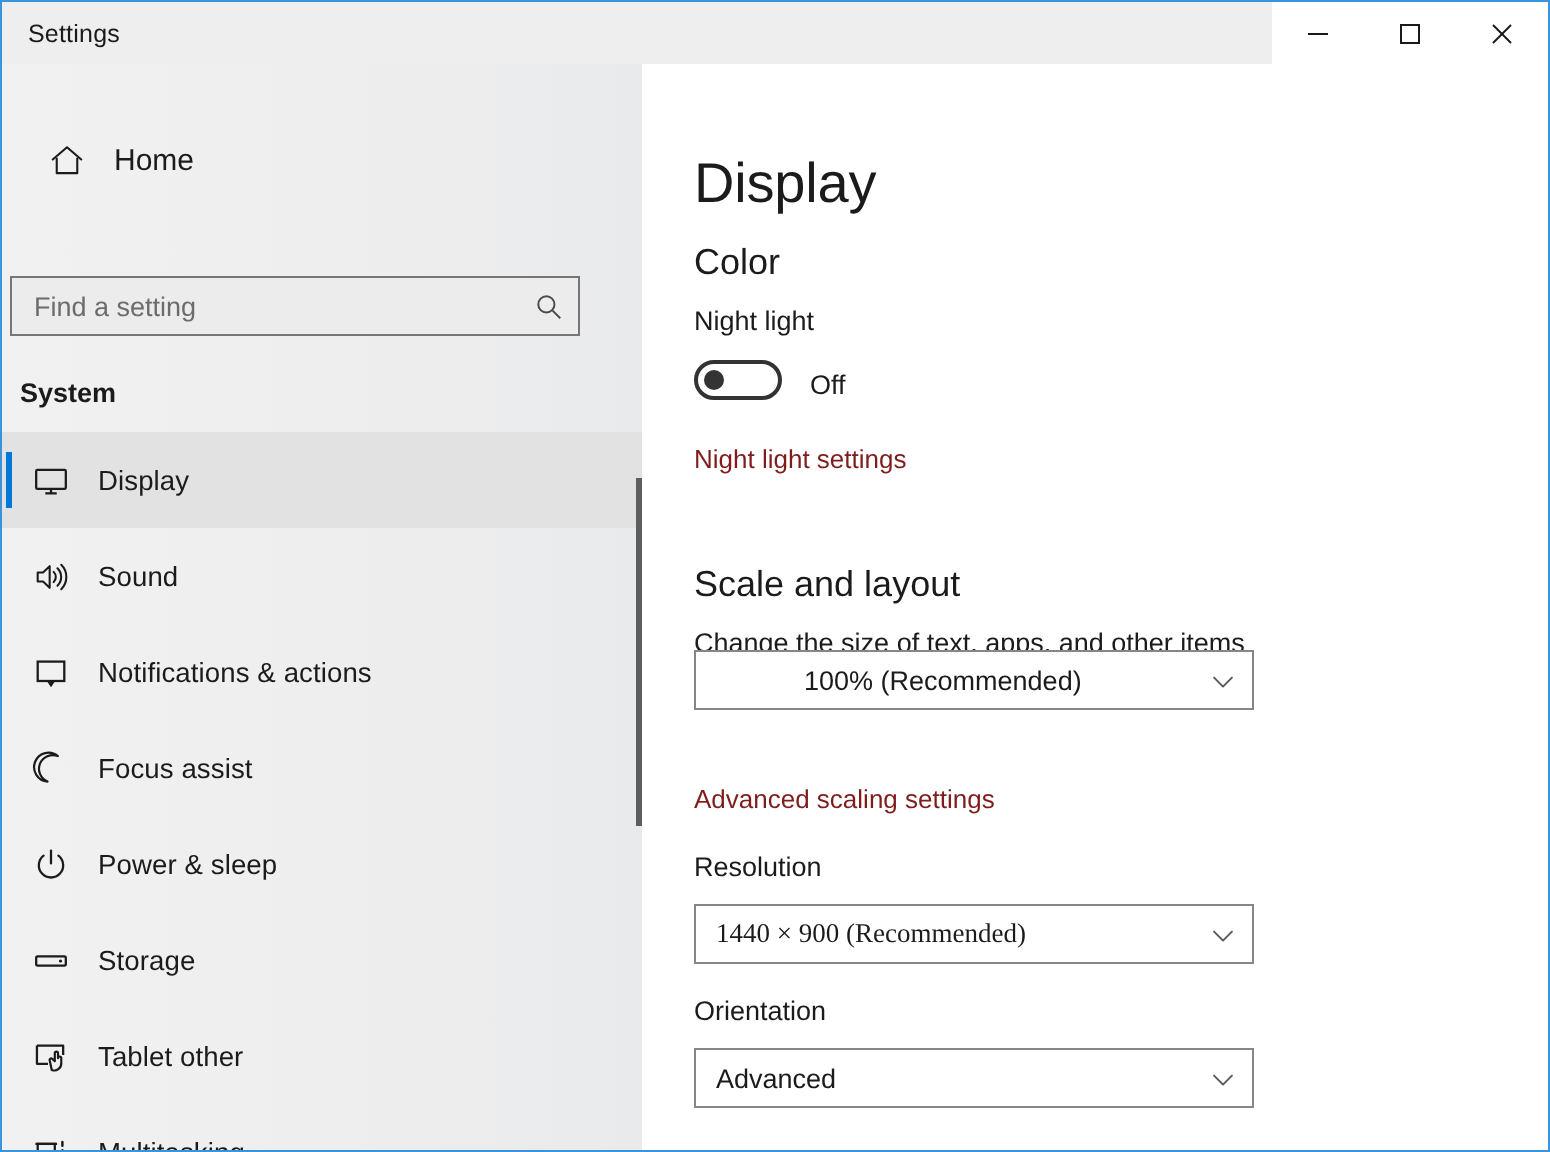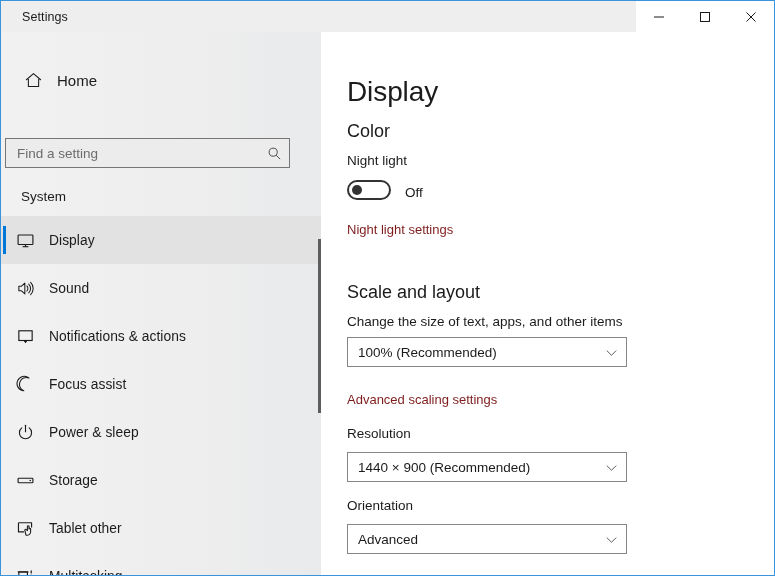--- a/index.html
+++ b/index.html
@@ -36,21 +36,21 @@
     display: flex;
     align-items: flex-start;
   }
   #titlebar-left {
     flex: 1;
     height: 31px;
     background: #eeeeee;
   }
   .title-text {
     position: absolute;
-    left: 21px;
+    left: 13px;
     top: 9px;
     font-size: 12.5px;
     color: #1a1a1a;
     letter-spacing: .1px;
   }
   #caption-buttons {
     position: absolute;
     right: 0; top: 0;
     display: flex;
     height: 31px;
@@ -117,24 +117,24 @@
   }
   .search-icon-wrap {
     width: 30px;
     display: flex;
     justify-content: center;
     align-items: center;
   }
 
   .group-header {
     position: absolute;
-    left: 20px;
+    left: 9px;
     top: 157px;
     font-size: 13.5px;
-    font-weight: normal;
+    font-weight: bold;
     color: #1b1b1b;
   }
 
   #nav-list {
     position: absolute;
     left: 0;
     top: 184px;
     width: 320px;
   }
   .nav-item {
@@ -266,22 +266,22 @@
     position: absolute;
     left: 26px;
     width: 280px;
     height: 30px;
     box-sizing: border-box;
     border: 1px solid #868686;
     background: #ffffff;
     display: flex;
     align-items: center;
   }
-  #dd-scale       { top: 305px; }
-  #dd-resolution  { top: 420px; }
+  #dd-scale       { top: 293px; padding-left: 44px; }
+  #dd-resolution  { top: 420px; font-family: Liberation Serif, serif; }
   #dd-orientation { top: 492px; }
   .dropdown-value {
     flex: 1;
     padding-left: 10px;
     font-size: 13.5px;
     color: #1b1b1b;
   }
   .dropdown-arrow {
     width: 30px;
     display: flex;

